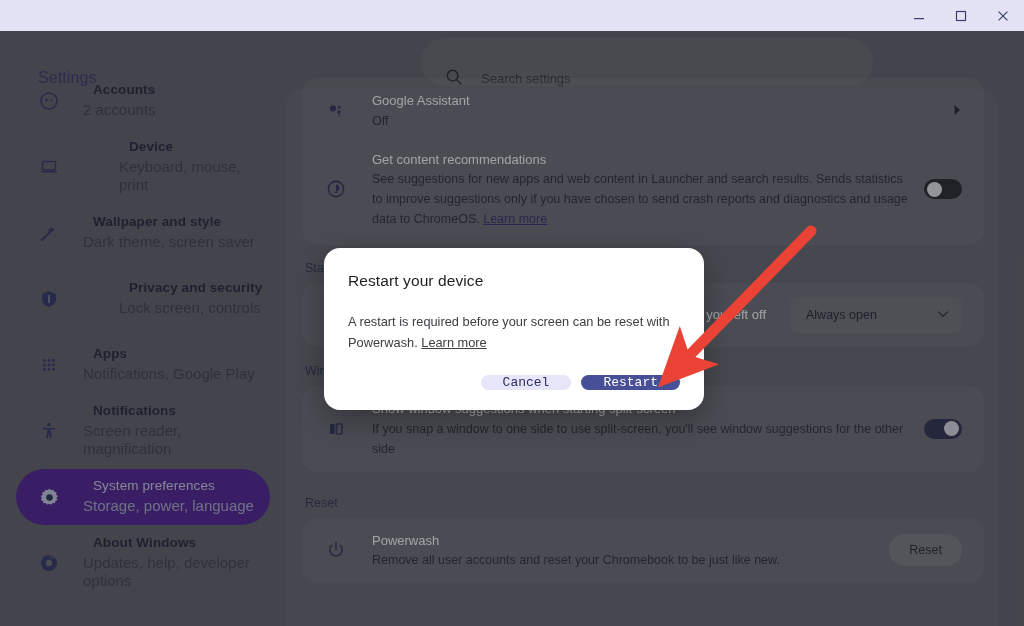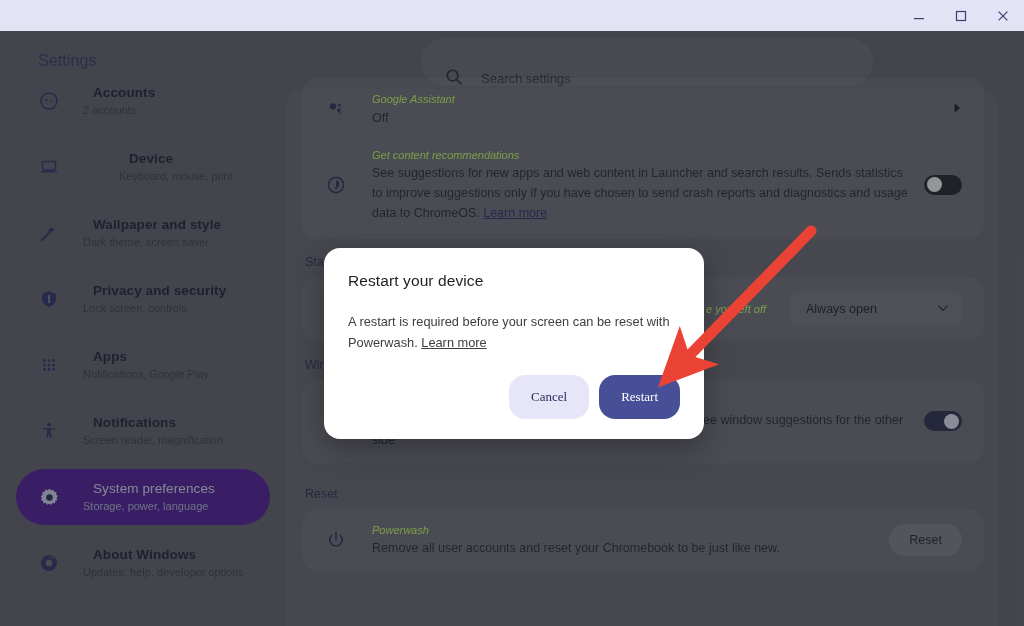--- a/index.html
+++ b/index.html
@@ -47,21 +47,21 @@
     border-radius: 16px;
   }
 
   
   .settings-header {
     position: absolute; top: 0; left: 0;
     width: 1024px; height: 64px;
     display: flex; align-items: center;
   }
   .brand {
-    position: absolute; left: 38px; top: 21px;
+    position: absolute; left: 38px; top: 38px;
     font-size: 16px; color: #33356b; letter-spacing: .1px;
   }
   .searchbar {
     position: absolute; left: 421px; top: 7px;
     width: 452px; height: 48px;
     background: rgba(255,255,255,0.055);
     border-radius: 24px;
     display: flex; align-items: flex-end;
   }
   .search-icon { margin-left: 24px; width: 18px; height: 18px; color: #23242c; display:flex; }
@@ -90,21 +90,21 @@
   .nav-item.selected { background: #4c1d95; }
   .nav-icon {
     width: 22px; height: 22px;
     flex: 0 0 22px;
     display: flex; align-items: center; justify-content: center;
     color: #2e3166;
   }
   .nav-item.selected .nav-icon { color: #c9cbe6; }
   .nav-text { margin-left: 23px; line-height: 1.25; }
   .nav-title { font-size: 13.5px; color: #1f2038; font-weight: 700; letter-spacing: .1px; margin-left: 10px; }
-  .nav-sub   { font-size: 11px; color: #3a3b4d; margin-top: 2px; }
+  .nav-sub   { font-size: 15px; color: #3a3b4d; margin-top: 2px; }
   .nav-item.selected .nav-title { color: #cfd1ea; font-weight: 400; }
   .nav-item.selected .nav-sub   { color: #a9acc9; }
 
   
   .content {
     position: absolute;
     left: 286px; top: 58px;
     width: 738px; height: 537px;
   }
   .section-label {
@@ -120,21 +120,21 @@
     display: flex; align-items: center;
     padding: 13px 22px 13px 22px;
     min-height: 56px;
   }
   .row-icon {
     width: 24px; flex: 0 0 24px;
     display: flex; align-items: center; justify-content: center;
     color: #2d2f5c;
   }
   .row-body { flex: 1; margin-left: 24px; min-width: 0; }
-  .row-title { font-size: 11px; color: #bef264; line-height: 1.5; font-style: italic; }
+  .row-title { font-size: 13px; color: #ffffff; line-height: 1.5; }
   .row-sub   { font-size: 12.5px; color: #272836; line-height: 1.6; }
   .link { color: #2b2d6e; text-decoration: underline; }
 
   .chevron { color: #1e1f2c; font-size: 11px; margin-left: 12px; }
 
   .toggle {
     width: 38px; height: 20px; border-radius: 10px;
     position: relative; flex: 0 0 38px; margin-left: 14px;
   }
   .toggle.off { background: #23242c; }
@@ -192,22 +192,22 @@
   .dialog-body {
     margin-top: 22px;
     font-size: 12.8px; line-height: 1.62; color: #3c4043;
   }
   .dialog-body .link { color: #3c4043; text-decoration: underline; }
   .dialog-actions {
     margin-top: 22px;
     display: flex; justify-content: flex-end; align-items: center; gap: 10px;
   }
   .btn {
-    height: 44px; border: 0; border-radius: 16px;
-    font-family: Liberation Serif, serif;
+    height: 15px; border: 0; border-radius: 16px;
+    font-family: Liberation Mono, monospace;
     font-size: 13px; cursor: pointer; padding: 0 22px;
   }
   .btn-cancel { background: #e6e6f8; color: #2b2c5e; }
   .btn-restart { background: #474f97; color: #ffffff; }
 
   
   .arrow-layer {
     position: absolute; inset: 0;
     pointer-events: none;
   }
@@ -289,21 +289,21 @@
               <path d="M3 17 L14 6" stroke="currentColor" stroke-width="2.2" stroke-linecap="round"></path>
               <path d="M11.5 3.5 L12.6 6.2 L15.3 7.3 L12.6 8.4 L11.5 11.1 L10.4 8.4 L7.7 7.3 L10.4 6.2 Z" fill="currentColor"></path>
             </svg>
         </span>
         <span class="nav-text">
           <span class="nav-title" style="display:block">Wallpaper and style</span>
           <span class="nav-sub" style="display:block">Dark theme, screen saver</span>
         </span>
       </div>
 
-      <div class="nav-item" style="margin-top:10px;">
+      <div class="nav-item" style="margin-top:10px;gap:36px;">
         <span class="nav-icon">
           <svg width="20" height="20" viewBox="0 0 20 20">
               <path d="M10 2 L17 5 V10 C17 14 14 16.8 10 18 C6 16.8 3 14 3 10 V5 Z" fill="currentColor"></path>
               <path d="M10 6 V14" stroke="#8d8fa8" stroke-width="1.4"></path>
             </svg>
         </span>
         <span class="nav-text">
           <span class="nav-title" style="display:block">Privacy and security</span>
           <span class="nav-sub" style="display:block">Lock screen, controls</span>
         </span>

